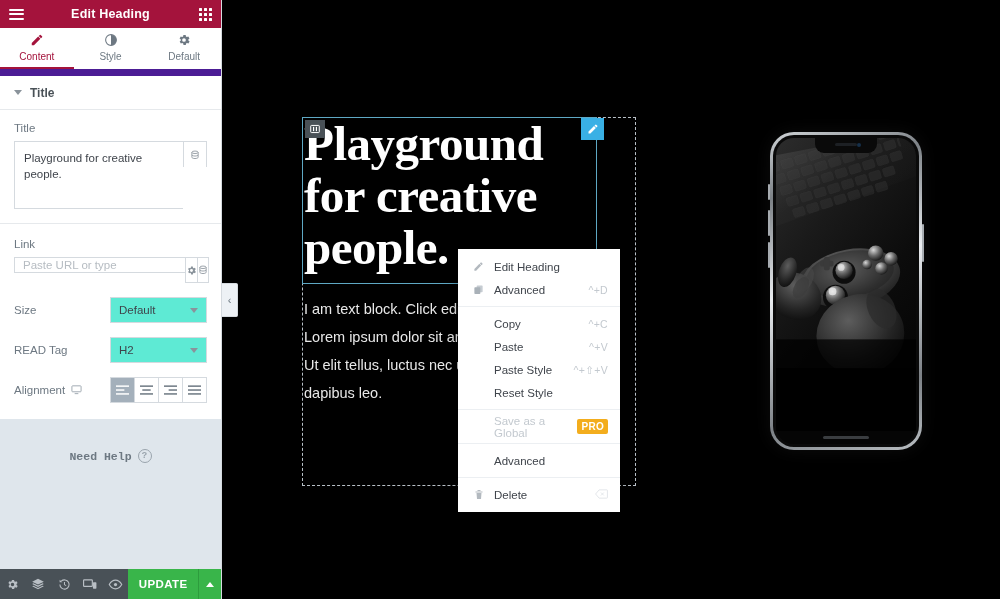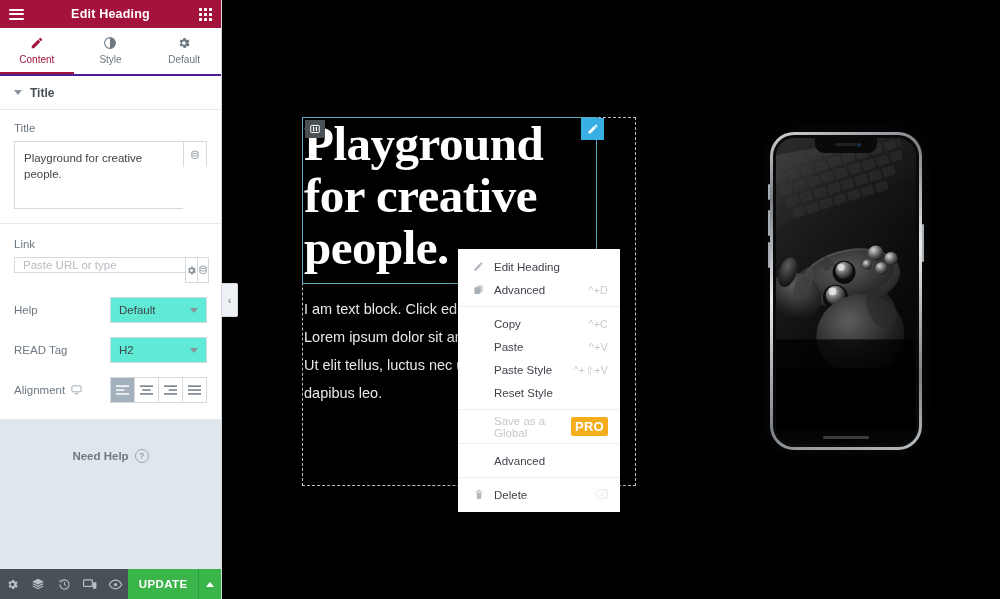--- a/index.html
+++ b/index.html
@@ -29,22 +29,21 @@
     letter-spacing: .2px; position: absolute; left: 0; right: 0;
     text-align: center; pointer-events: none;
   }
   .hamburger { width: 15px; display: flex; flex-direction: column; gap: 2.5px; z-index:2; }
   .hamburger i { display: block; height: 2px; background: #fff; border-radius: 1px; }
   .grid-icon { display: grid; grid-template-columns: repeat(3, 3px); grid-template-rows: repeat(3,3px); gap: 2px; z-index:2;}
   .grid-icon i { background: #fff; border-radius: .5px; }
 
   #tabs {
     height: 48px; background: #fff; display: flex; flex: 0 0 48px;
-    border-bottom: 2px solid #4c1d95;
-    justify-content: flex-end;
+    border-bottom: 7px solid #4c1d95;
   }
   .tab {
     flex: 1; display: flex; flex-direction: column; align-items: center;
     justify-content: center; gap: 4px; font-size: 10px; color: #6d7882;
     border-bottom: 2px solid transparent; cursor: pointer;
   }
   .tab.active { color: #a4133c; border-bottom-color: #a4133c; }
   .tab svg { display: block; }
 
   .section-head {
@@ -94,21 +93,21 @@
     background:#fff; display:flex; align-items:center; justify-content:center;
     cursor:pointer;
   }
   .align-btn:last-child { border-right: 1px solid #d5dadf; }
   .align-btn.active { background: #a4b0bb; }
 
   #panel-body-fill { flex:1; background:#dfe6ec; position:relative; }
   .need-help {
     text-align:center; padding-top: 30px; font-size: 11.5px;
     color:#6d7882; font-weight:bold; display:flex; align-items:center;
-    justify-content:center; gap:6px;
+    justify-content:center; gap:6px;font-family:Liberation Mono, monospace;
   }
   .qmark {
     width:14px;height:14px;border:1.3px solid #9aa4ad;border-radius:50%;
     font-size:9px;display:flex;align-items:center;justify-content:center;
     color:#9aa4ad; font-weight:bold;
   }
   #panel-footer {
     height: 30px; background: #495157; display:flex; align-items:center;
     gap: 0; flex: 0 0 30px;
   }
@@ -184,21 +183,21 @@
   .ctx-item {
     height: 23px; display:flex; align-items:center; padding: 0 12px 0 14px;
     cursor:pointer; gap: 9px;
   }
   .ctx-item .lbl { flex:1; }
   .ctx-item .sc { color:#c3c9cf; font-size: 10.5px; letter-spacing:.3px; }
   .ctx-item.disabled { color:#c3c9cf; cursor:default; }
   .ctx-ico { width:13px; display:flex; align-items:center; justify-content:center; }
   .ctx-sep { height:1px; background:#eceff2; margin: 5px 0; }
   .pro-badge {
-    background:#f3ad1d; color:#fff; font-size:13px; font-weight:bold;
+    background:#f3ad1d; color:#fff; font-size:10px; font-weight:bold;
     padding: 2px 4px; border-radius:2px; letter-spacing:.3px;text-align:right;
   }
 
   
   #phone {
     position:absolute; left: 548px; top: 132px; width: 152px; height: 318px;
     border-radius: 24px; background: linear-gradient(160deg,#cfd3d6 0%,#7c8186 18%,#e9ecef 45%,#7c8186 80%,#b9bec2 100%);
     padding: 3px; box-shadow: 0 0 18px rgba(255,255,255,.05);
   }
   #phone-inner {
@@ -310,21 +309,21 @@
         <div class="tool-btn">
           <svg width="10" height="10" viewBox="0 0 24 24">
               <ellipse cx="12" cy="5.5" rx="7.5" ry="3" fill="none" stroke="#8a939b" stroke-width="2"></ellipse>
               <path d="M4.5 5.5v12c0 1.7 3.4 3 7.5 3s7.5-1.3 7.5-3v-12" fill="none" stroke="#8a939b" stroke-width="2"></path>
               <path d="M4.5 11.5c0 1.7 3.4 3 7.5 3s7.5-1.3 7.5-3" fill="none" stroke="#8a939b" stroke-width="2"></path>
             </svg>
         </div>
       </div>
 
       <div class="field-row">
-        <div class="ctl-label">Help</div>
+        <div class="ctl-label">Size</div>
         <div class="select">
           <span>Default</span>
           <span class="caret-down"></span>
         </div>
       </div>
 
       <div class="field-row">
         <div class="ctl-label">READ Tag</div>
         <div class="select">
           <span>H2</span>

